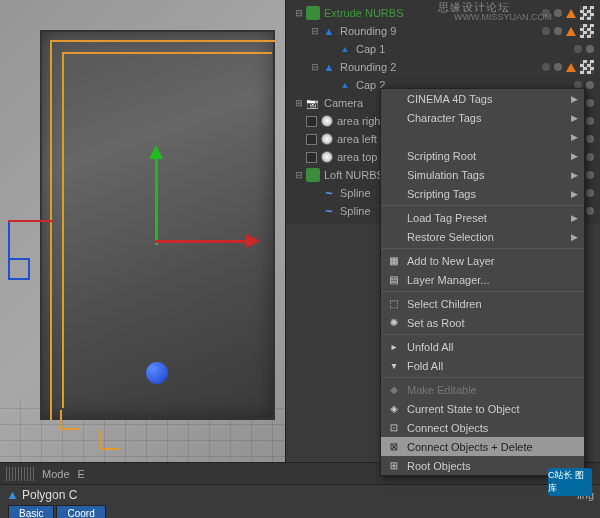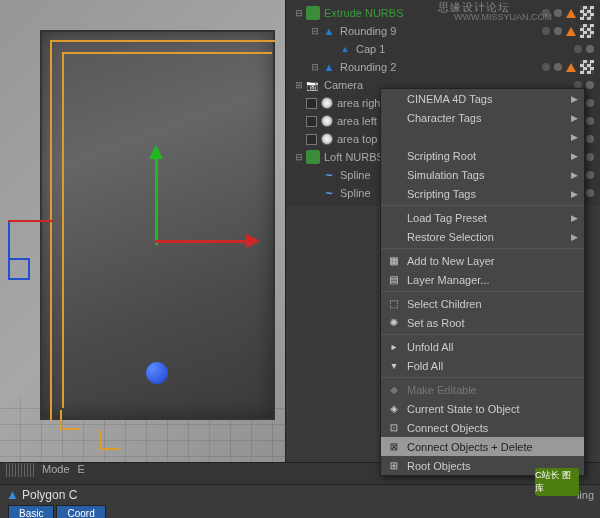--- a/index.html
+++ b/index.html
@@ -43,33 +43,33 @@
 .checkbox{width:11px;height:11px;border:1px solid #777;background:#2a2a2a;margin-right:4px}
 .context-menu{position:absolute;left:380px;top:88px;width:205px;background:#464646;border:1px solid #222;box-shadow:2px 2px 8px rgba(0,0,0,0.6);z-index:100}
 .menu-item{display:flex;align-items:center;height:19px;padding:0 8px 0 4px;color:#ccc;cursor:default;position:relative}
 .menu-item.highlighted{background:#999;color:#222}
 .menu-item.disabled{color:#777}
 .menu-sep{height:1px;background:#2a2a2a;margin:2px 0;border-bottom:1px solid #555}
 .menu-icon{width:18px;height:16px;margin-right:4px;display:inline-flex;align-items:center;justify-content:center;font-size:10px}
 .menu-arrow{position:absolute;right:6px;color:#aaa;font-size:9px}
 .menu-label{flex:1;white-space:nowrap}
 .bottom-panel{position:absolute;bottom:0;left:0;width:600px;height:56px;background:#3a3a3a;border-top:1px solid #222}
-.mode-bar{display:flex;align-items:flex-start;height:22px;padding:0 6px;gap:8px;background:#353535;border-bottom:1px solid #222}
+.mode-bar{display:flex;align-items:center;height:22px;padding:0 6px;gap:8px;background:#353535;border-bottom:1px solid #222}
 .mode-icon{width:28px;height:14px;background:repeating-linear-gradient(90deg,#666,#666 1px,transparent 1px,transparent 3px)}
 .mode-label{color:#aaa}
 .attrib-row{display:flex;align-items:center;height:20px;padding:0 6px;}
 .attrib-icon{width:16px;height:16px}
 .attrib-icon.poly::before{content:"▲";color:#3a8cdd;font-size:13px}
 .attrib-title{color:#ddd;font-size:12px}
 .tab-row{display:flex;height:18px;padding-left:8px;gap:2px}
 .tab{padding:2px 10px;background:#4a4a4a;color:#bbb;border:1px solid #222;border-bottom:none;font-size:10px}
 .tab.active{background:#2860a8;color:#fff}
 .watermark{position:absolute;top:0;right:90px;color:#888;font-size:11px;letter-spacing:1px;z-index:50}
 .watermark-url{position:absolute;top:12px;right:48px;color:#777;font-size:9px;z-index:50}
-.watermark-bottom{position:absolute;bottom:22px;right:21px;width:44px;height:28px;background:#4d7c0f;border-radius:3px;display:flex;align-items:center;justify-content:center;color:#fff;font-size:9px;z-index:200}
+.watermark-bottom{position:absolute;bottom:22px;right:8px;width:44px;height:28px;background:#0369a1;border-radius:3px;display:flex;align-items:center;justify-content:center;color:#fff;font-size:9px;z-index:200}
 .edge-line{position:absolute;background:#e19b2c;pointer-events:none}
 </style>
 </head>
 <body>
 
 <div class="viewport">
   <div class="grid-floor"></div>
   <div class="letter-b"></div>
   <div class="edge-line" style="left:50px;top:40px;width:225px;height:2px"></div>
   <div class="edge-line" style="left:50px;top:40px;width:2px;height:380px"></div>
@@ -133,20 +133,30 @@
         <span class="obj-icon icon-rounding"></span>
         <span class="tree-label">Rounding 2</span>
         <span class="tree-dots">
           <span class="dot top"></span>
           <span class="dot"></span>
           <span class="tri-badge"></span>
           <span class="checker"></span>
         </span>
       </div>
       <div class="tree-row">
+        <span class="tree-indent" style="width: 36px;"></span>
+        <span class="expand-icon"></span>
+        <span class="obj-icon icon-cap"></span>
+        <span class="tree-label">Cap 2</span>
+        <span class="tree-dots">
+          <span class="dot top"></span>
+          <span class="dot"></span>
+        </span>
+      </div>
+      <div class="tree-row">
         <span class="tree-indent" style="width: 4px;"></span>
         <span class="expand-icon">⊞</span>
         <span class="obj-icon icon-camera"></span>
         <span class="tree-label">Camera</span>
         <span class="tree-dots">
           <span class="dot top"></span>
           <span class="dot"></span>
         </span>
       </div>
       <div class="tree-row">

